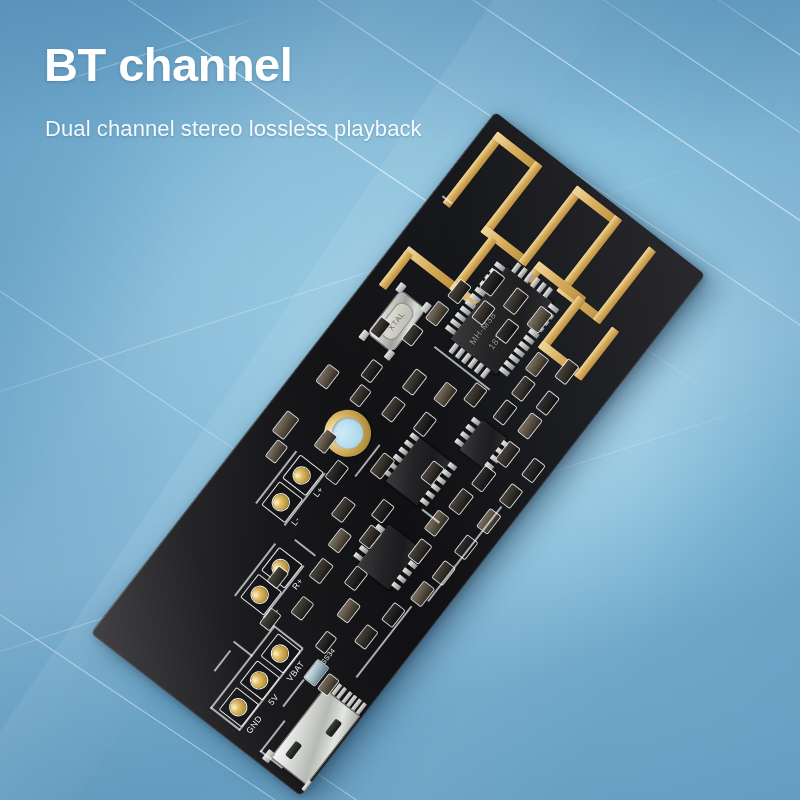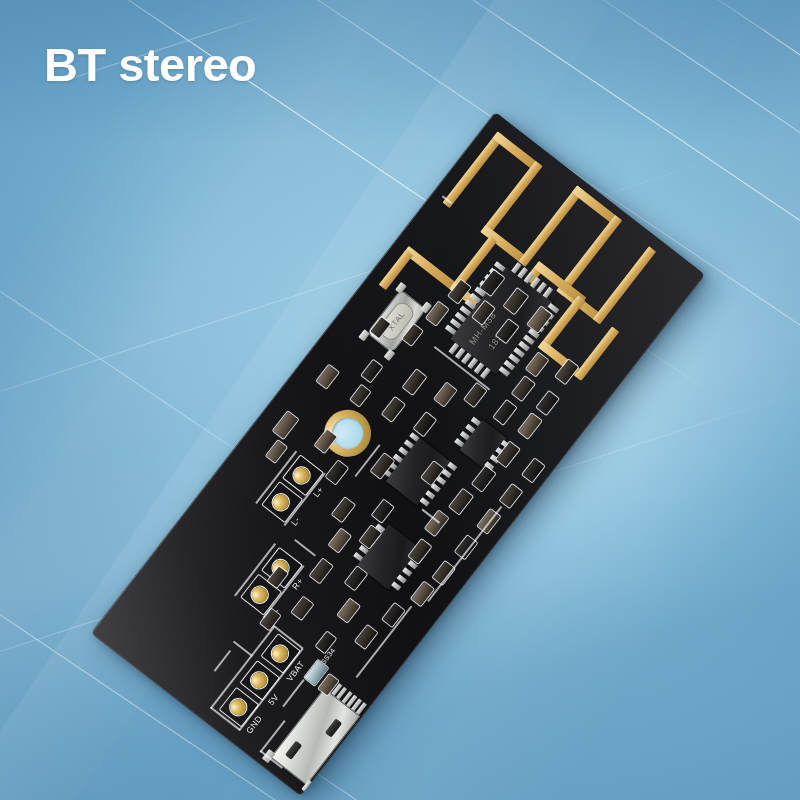--- a/index.html
+++ b/index.html
@@ -302,22 +302,23 @@
       <div class="hair" style="left: 560px; top: -30px; width: 700px; opacity: 0.6; transform: rotate(34deg);"></div>
       <div class="hair" style="left: 690px; top: -20px; width: 640px; opacity: 0.8; transform: rotate(34deg);"></div>
       <div class="hair" style="left: -60px; top: 250px; width: 420px; opacity: 0.45; transform: rotate(34deg);"></div>
       <div class="hair" style="left: -80px; top: 560px; width: 560px; opacity: 0.55; transform: rotate(34deg);"></div>
       <div class="hair" style="left: 120px; top: 640px; width: 700px; opacity: 0.5; transform: rotate(34deg);"></div>
       <div class="hair" style="left: -120px; top: 430px; width: 900px; opacity: 0.3; transform: rotate(-18deg);"></div>
       <div class="hair" style="left: -120px; top: 690px; width: 980px; opacity: 0.35; transform: rotate(-18deg);"></div>
       <div class="hair" style="left: 40px; top: 88px; width: 240px; opacity: 0.35; transform: rotate(-18deg);"></div>
     </div>
 
-  <div class="headline">BT stereo</div>
-
+  <div class="headline">BT channel</div>
+
+  <div class="subhead">Dual channel stereo lossless playback</div>
 
   <div id="board-wrap">
     <div id="board">
       <div class="pcb">
 
         <div id="antenna">
             <div class="ant-seg" style="left: 556px; top: 14px; width: 90px; height: 9px;"></div>
             <div class="ant-seg" style="left: 637px; top: 14px; width: 9px; height: 56px;"></div>
             <div class="ant-seg" style="left: 556px; top: 62px; width: 90px; height: 9px;"></div>
             <div class="ant-seg" style="left: 556px; top: 62px; width: 9px; height: 56px;"></div>

